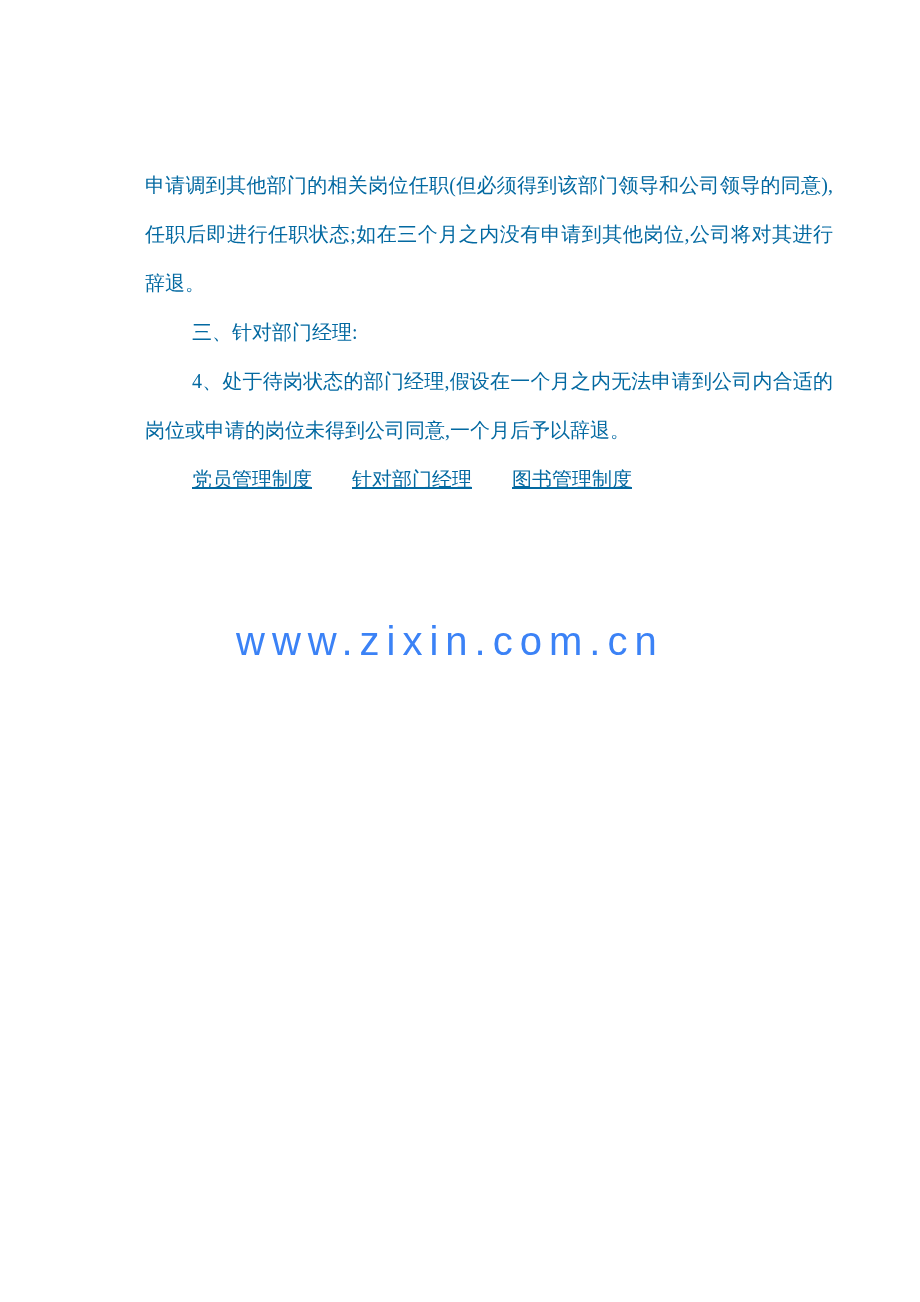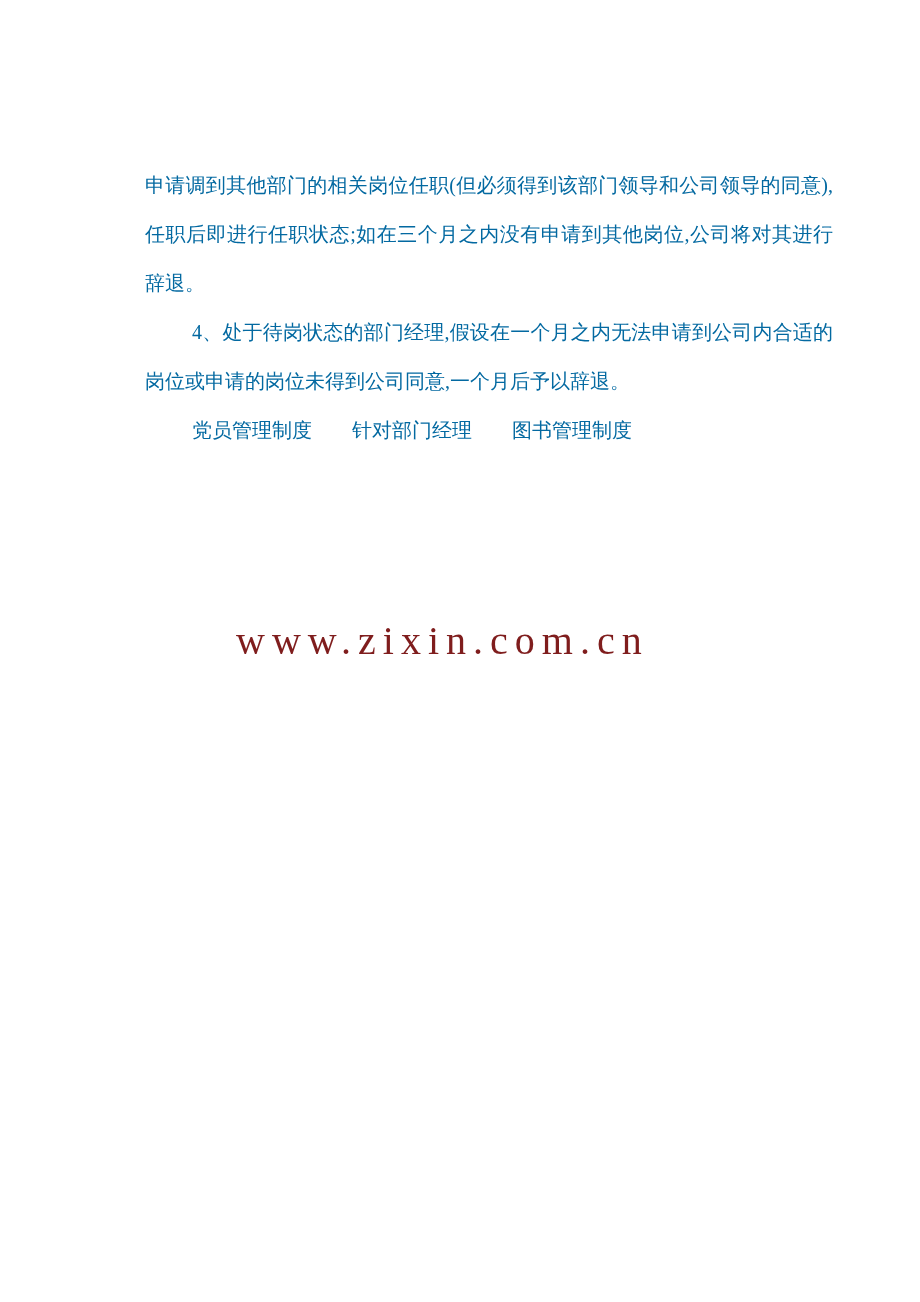--- a/index.html
+++ b/index.html
@@ -12,25 +12,25 @@
     width: 920px;
     height: 1302px;
     background: #ffffff;
     overflow: hidden;
     font-family: "Liberation Serif", "DejaVu Serif", serif;
   }
   .watermark {
     position: absolute;
     left: 236px;
     top: 621px;
-    font-family: Liberation Serif, serif;
+    font-family: Liberation Sans, sans-serif;
     font-size: 40px;
     line-height: 1;
     letter-spacing: 7px;
-    color: #7f1d1d;
+    color: #3b82f6;
     z-index: 1;
     white-space: nowrap;
     user-select: none;
   }
   .content {
     position: absolute;
     left: 125px;
     top: 161px;
     width: 688px;
     z-index: 2;
@@ -48,36 +48,38 @@
     text-indent: 47px;
   }
   .related-line {
     margin: 0;
     padding-left: 47px;
     text-align: left;
   }
   .related-item {
     display: inline-block;
     margin-right: 35px;
+    text-decoration: underline;
   }
   .related-item:last-child {
     margin-right: 0;
   }
 </style>
 </head>
 <body>
 
 <div class="page">
 
   <span class="watermark">www.zixin.com.cn</span>
 
   <div class="content">
 
     <p class="para">申请调到其他部门的相关岗位任职(但必须得到该部门领导和公司领导的同意),任职后即进行任职状态;如在三个月之内没有申请到其他岗位,公司将对其进行辞退。</p>
 
+    <p class="para indent">三、针对部门经理:</p>
 
 
 
 
     <p class="para indent">4、处于待岗状态的部门经理,假设在一个月之内无法申请到公司内合适的岗位或申请的岗位未得到公司同意,一个月后予以辞退。</p>
 
     <p class="related-line">
       <span class="related-item">党员管理制度</span>
       <span class="related-item">针对部门经理</span>
       <span class="related-item">图书管理制度</span>

